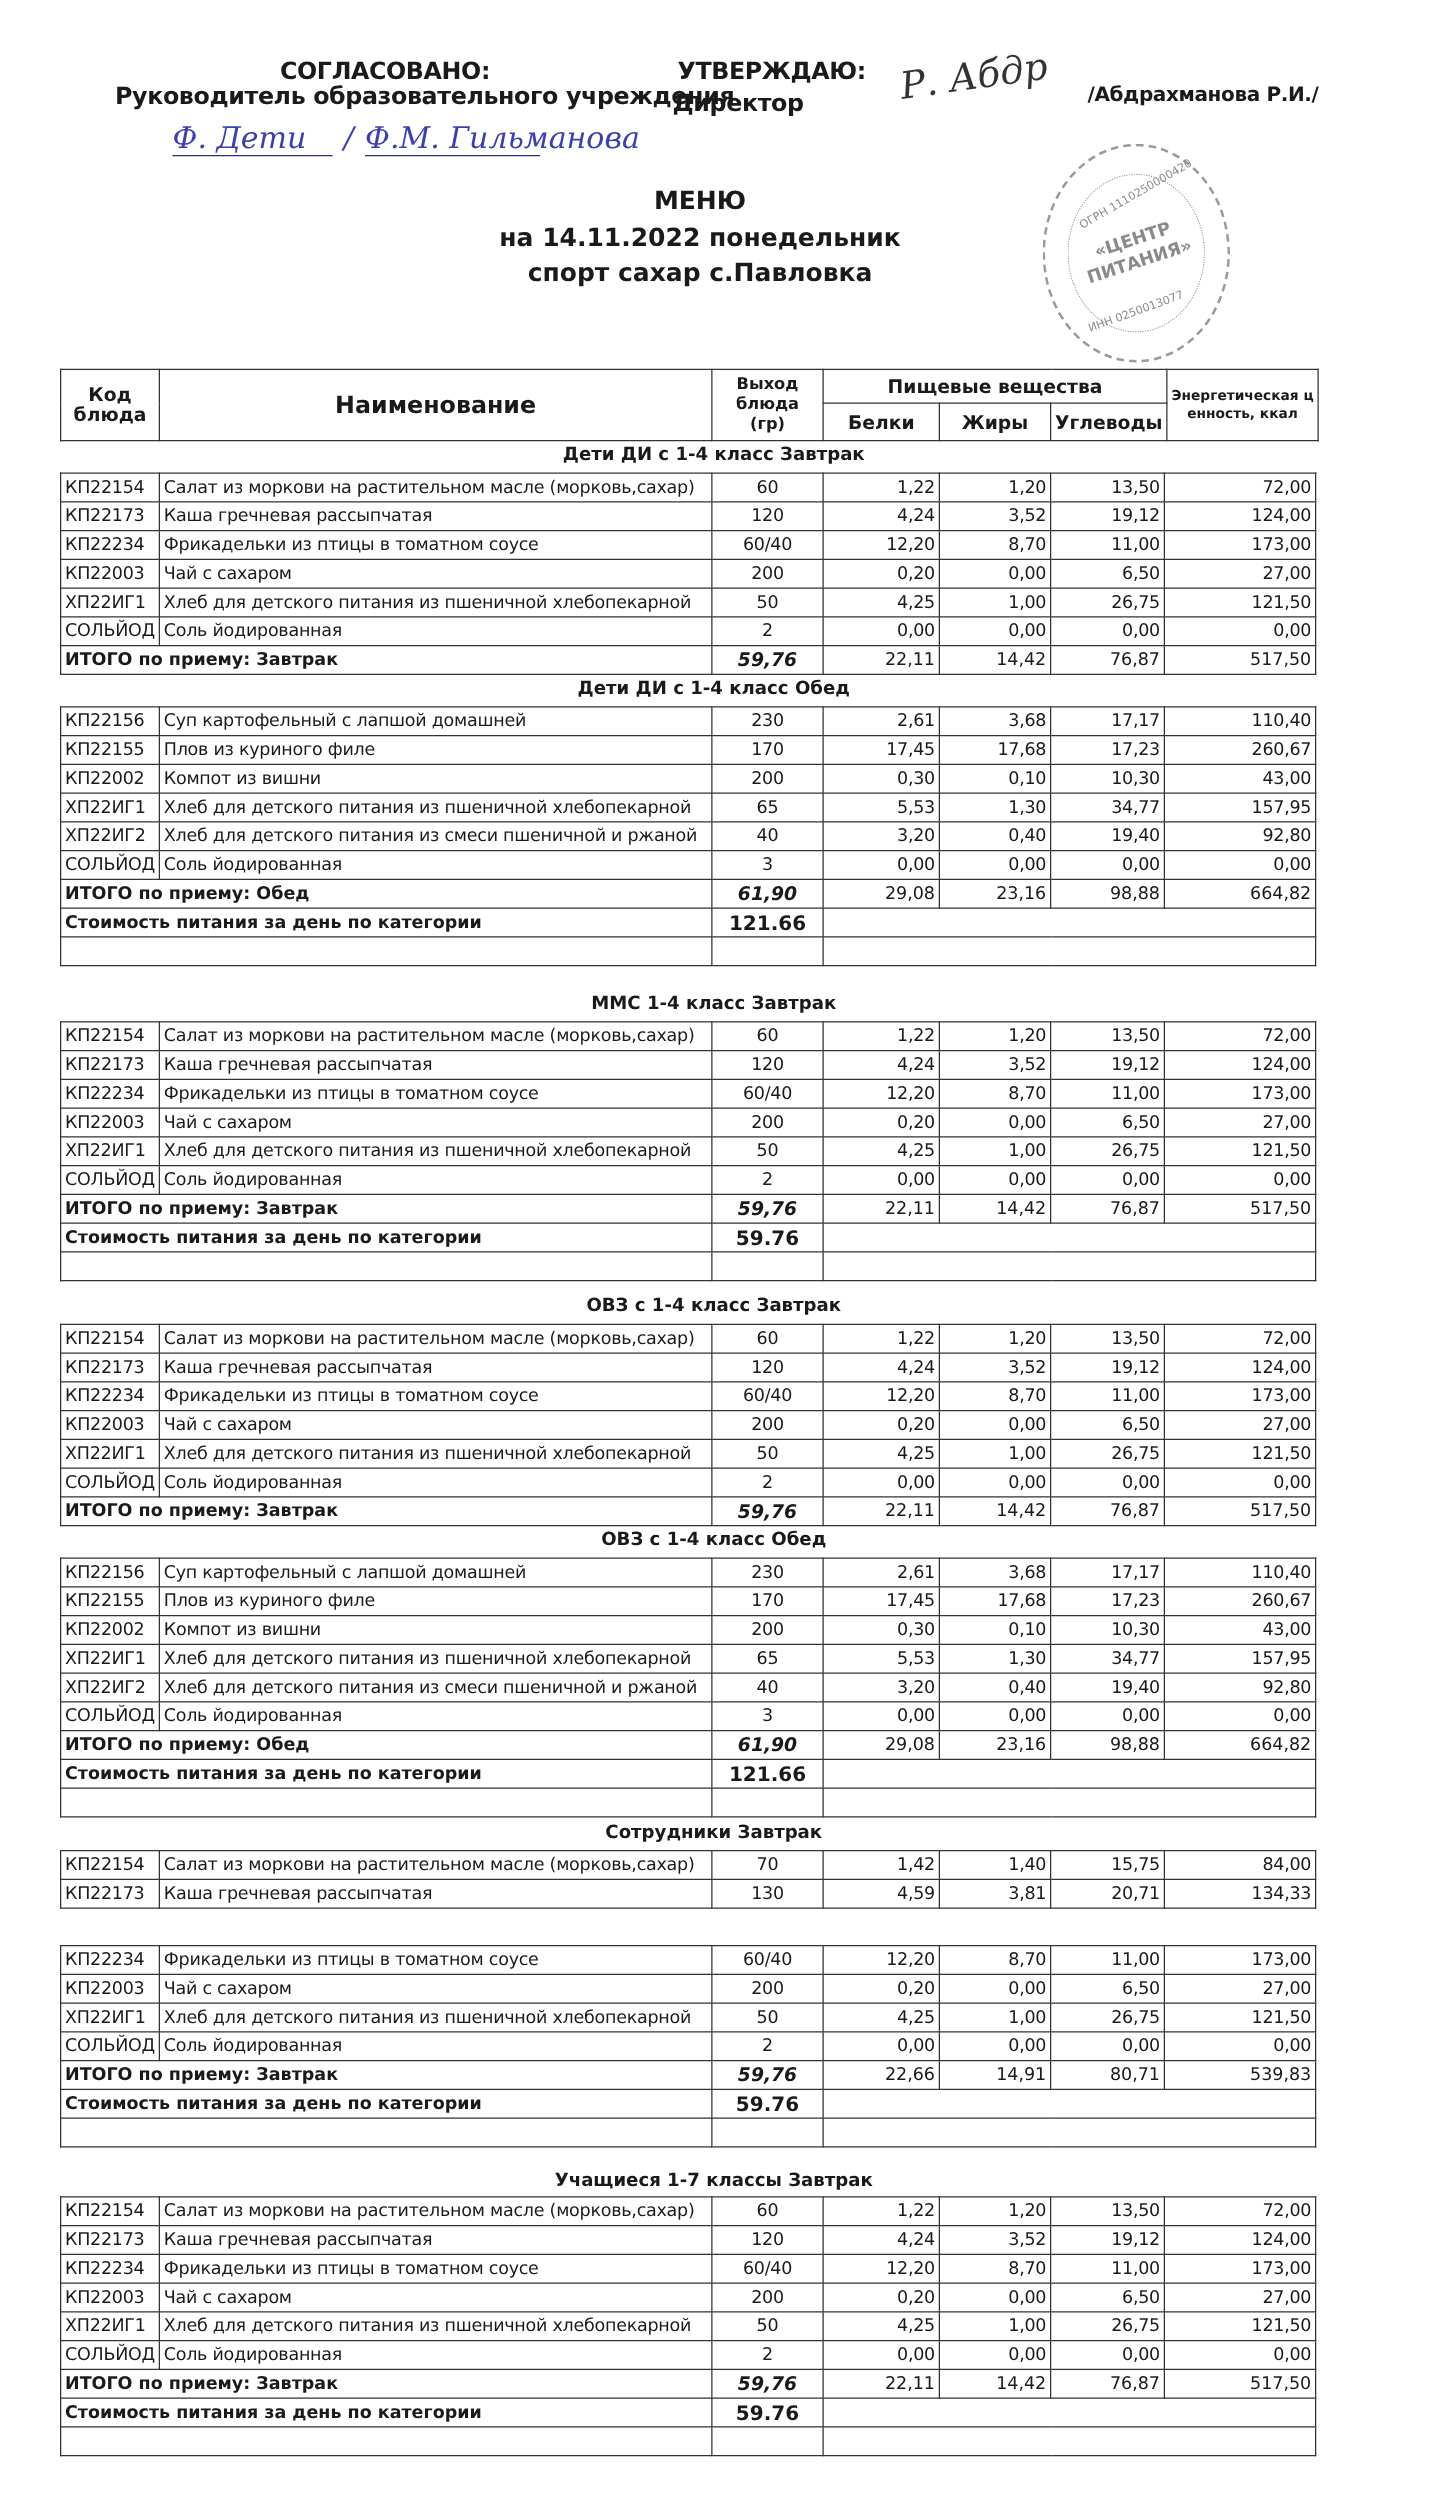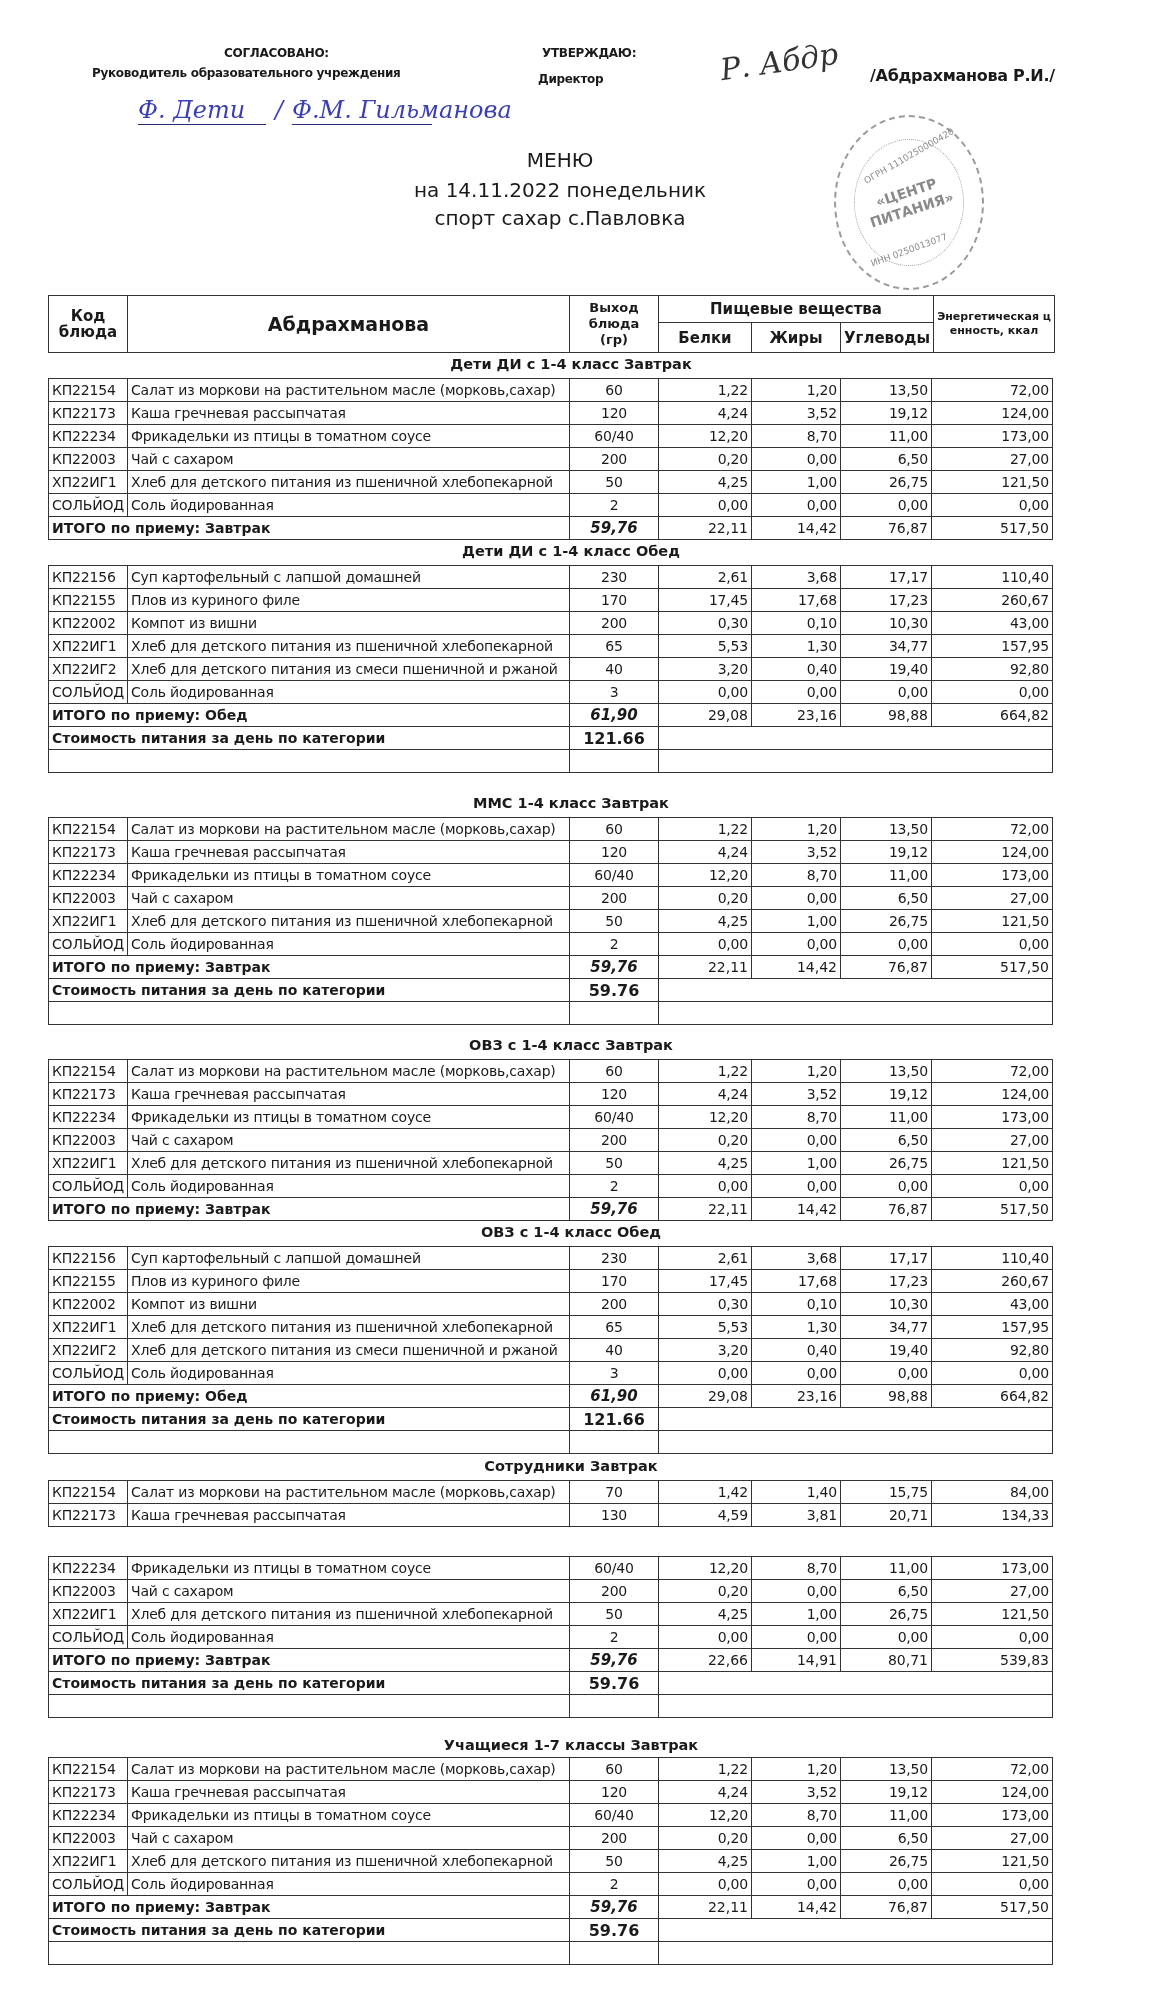--- a/index.html
+++ b/index.html
@@ -1,22 +1,22 @@
 <!DOCTYPE html>
 <html><head>
 <meta charset="utf-8">
 <style>
   html, body { margin: 0; padding: 0; background: #ffffff; }
   body {
     width: 1164px; height: 2000px; position: relative; overflow: hidden;
     font-family: "DejaVu Sans", sans-serif; color: #1a1a1a;
   }
   .abs { position: absolute; }
-  .hdr-label { font-weight: bold; font-size: 12px; letter-spacing: -0.3px; white-space: nowrap; }
-  .title { font-weight: normal; font-size: 20px; text-align: center; width: 600px; left: 260px; }
+  .hdr-label { font-weight: bold; font-size: 19px; letter-spacing: -0.3px; white-space: nowrap; }
+  .title { font-weight: bold; font-size: 20px; text-align: center; width: 600px; left: 260px; }
   .signature { font-family: "DejaVu Serif", serif; font-style: italic; color: #3b3fb0; font-size: 24px; white-space: nowrap; }
   .sig-underline { border-bottom: 1.5px solid #2b2b80; }
   .sig-black { color: #333; font-family: "DejaVu Serif", serif; font-style: italic; font-size: 30px; }
   .stamp {
     width: 150px; height: 175px; border-radius: 50%;
     border: 2px dashed #9a9a9a; box-sizing: border-box;
     color: #8c8c8c; font-size: 9px; text-align: center;
   }
   .stamp-inner {
     position: absolute; left: 18px; top: 22px; width: 110px; height: 127px;
@@ -89,21 +89,21 @@
       <col class="col-name">
       <col class="col-out">
       <col class="col-b">
       <col class="col-f">
       <col class="col-c">
       <col class="col-e">
     </colgroup>
   <tbody>
       <tr style="height:27px;">
     <th rowspan="2" class="mid" style="white-space:normal;">Код блюда</th>
-    <th rowspan="2" class="big">Абдрахманова</th>
+    <th rowspan="2" class="big">Наименование</th>
     <th rowspan="2" style="white-space:normal;">Выход блюда (гр)</th>
     <th colspan="3" class="mid">Пищевые вещества</th>
     <th rowspan="2" class="small" style="white-space:normal; word-break:break-all;">Энергетическая ценность, ккал</th>
   </tr>
   <tr style="height:30px;">
     <th class="mid">Белки</th>
     <th class="mid">Жиры</th>
     <th class="mid">Углеводы</th>
   </tr>
 </tbody>

